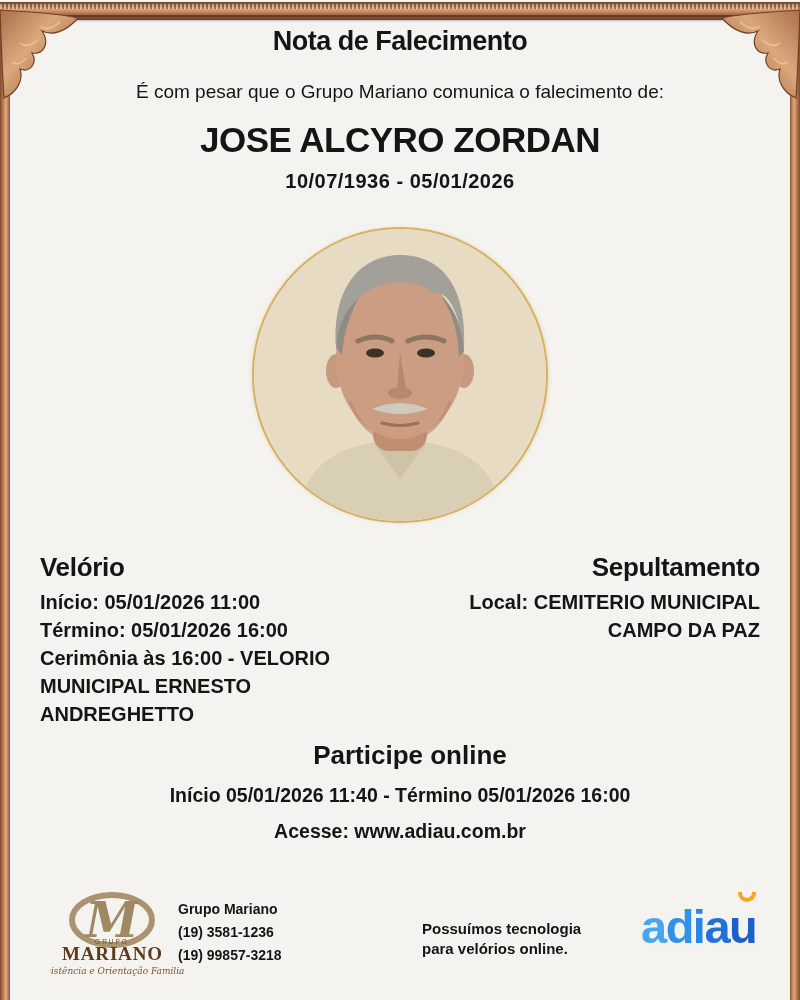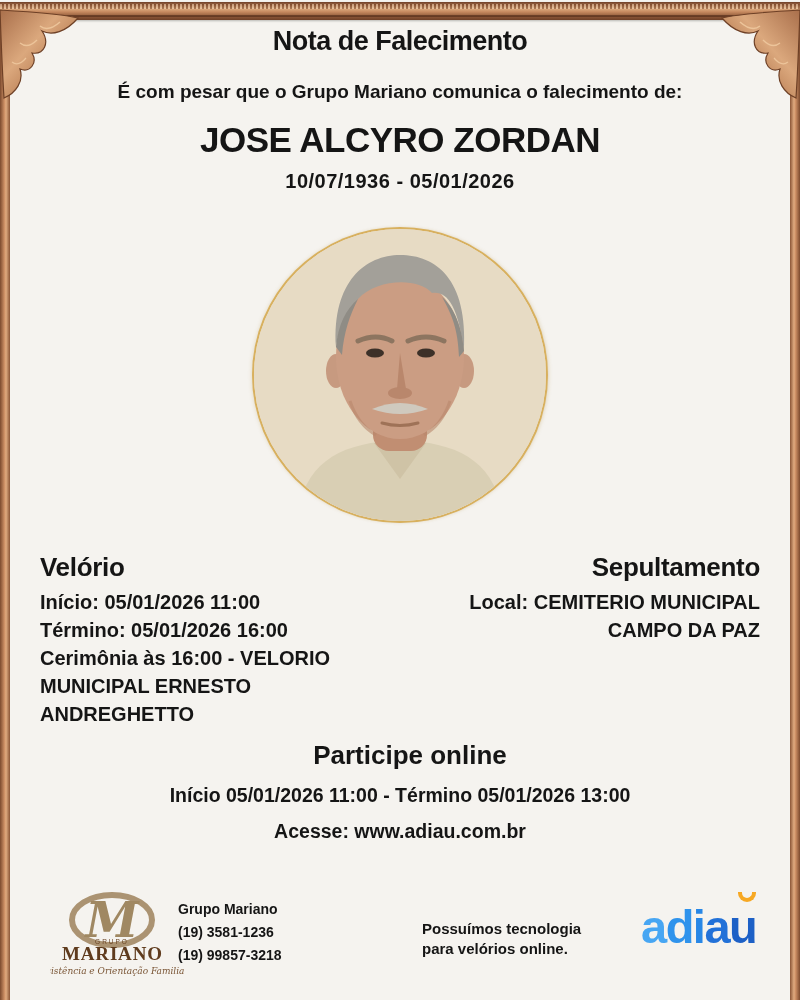--- a/index.html
+++ b/index.html
@@ -37,21 +37,21 @@
   .corner { position:absolute; top:8px; width:100px; height:98px; }
   .corner.tl { left:0; }
   .corner.tr { right:0; transform:scaleX(-1); }
   
   .title {
     margin-top:26px; text-align:center;
     font-size:27px; font-weight:bold; letter-spacing:-.5px;
   }
   .intro {
     margin-top:24px; text-align:center;
-    font-size:19px; font-weight:bold;
+    font-size:19px; font-weight:normal;
   }
   .deceased-name {
     margin-top:17px; text-align:center;
     font-size:35px; font-weight:bold; letter-spacing:-.5px;
   }
   .life-dates {
     margin-top:10px; text-align:center;
     font-size:20px; font-weight:bold; letter-spacing:.5px;
   }
   
@@ -187,21 +187,21 @@
       <p>Cerimônia às 16:00 - VELORIO MUNICIPAL ERNESTO ANDREGHETTO</p>
     </div>
     <div class="col burial">
       <h3>Sepultamento</h3>
       <p>Local: CEMITERIO MUNICIPAL CAMPO DA PAZ</p>
     </div>
   </div>
 
   <div class="online">
     <h3>Participe online</h3>
-    <p class="schedule">Início 05/01/2026 11:00 - Término 05/01/2026 13:00</p>
+    <p class="schedule">Início 05/01/2026 11:40 - Término 05/01/2026 16:00</p>
     <p class="access">Acesse: www.adiau.com.br</p>
   </div>
 
   <div class="footer">
 
     <svg class="mariano-logo" viewBox="0 0 135 88">
       <ellipse cx="62" cy="28" rx="40" ry="25" fill="none" stroke="#ab9372" stroke-width="6"></ellipse>
       <text x="62" y="45" text-anchor="middle" font-family="DejaVu Serif, serif" font-style="italic" font-size="48" font-weight="bold" fill="#a08862">M</text>
       <text x="62" y="52" text-anchor="middle" font-family="Liberation Sans, sans-serif" font-size="6.5" letter-spacing="2" fill="#6b4424">GRUPO</text>
       <text x="62" y="68" text-anchor="middle" font-family="Liberation Serif, serif" font-size="19" font-weight="bold" fill="#5f3b1d" textLength="100">MARIANO</text>

